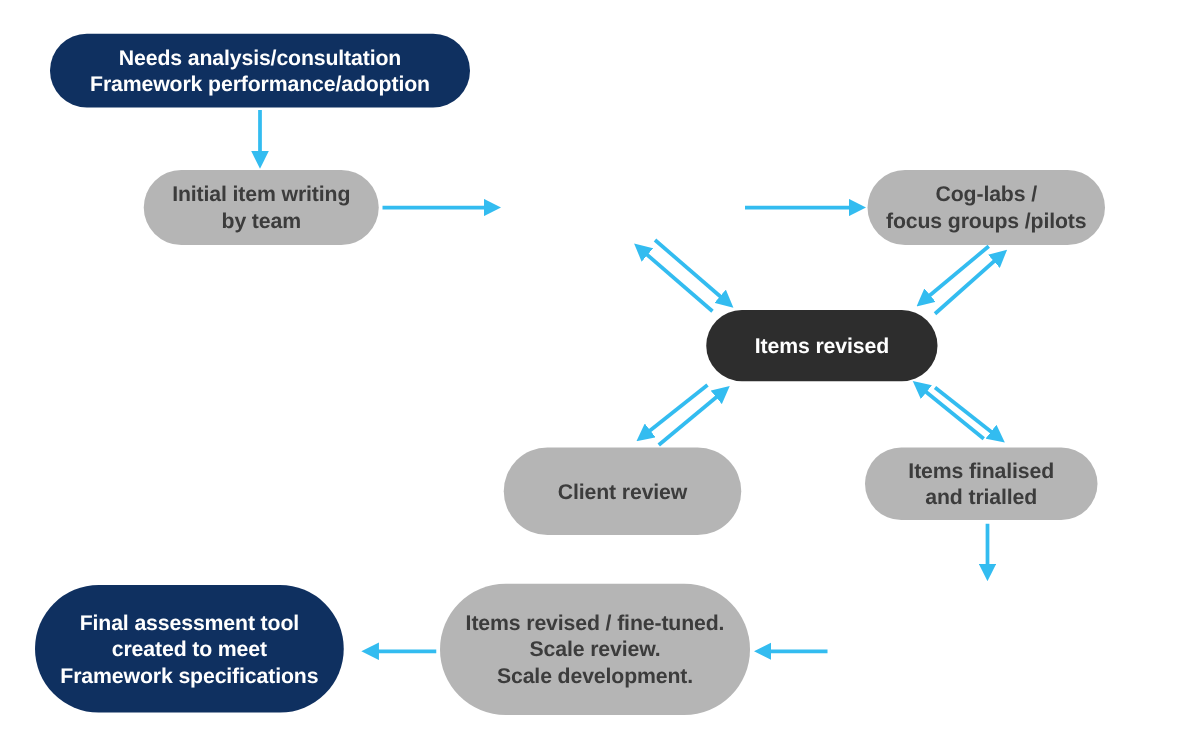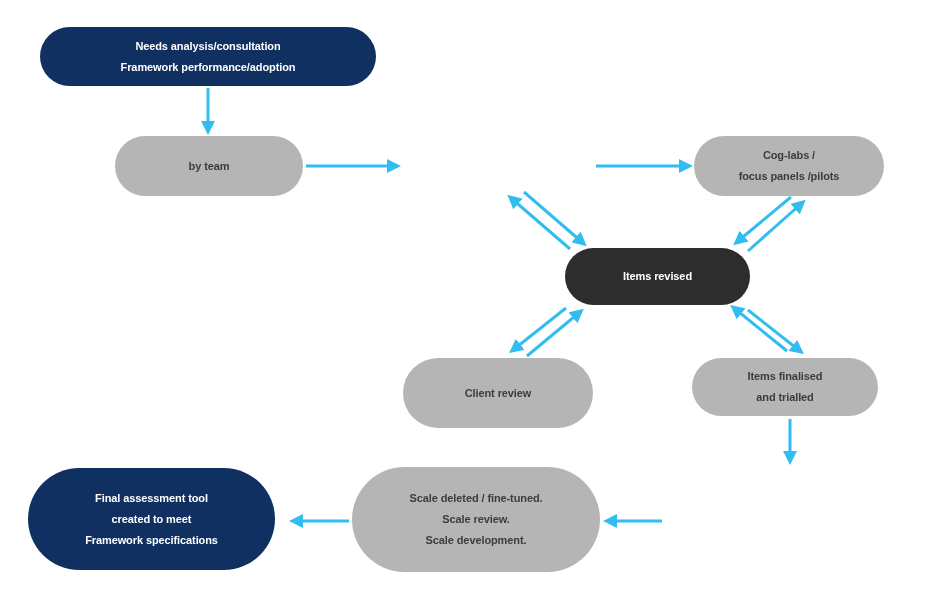--- a/index.html
+++ b/index.html
@@ -13,21 +13,21 @@
     font-family:"Liberation Sans","DejaVu Sans",sans-serif;
     position:relative;overflow:hidden;
   }
   .canvas{position:absolute;inset:0;width:950px;height:600px;}
   svg.arrow-layer{position:absolute;inset:0;width:950px;height:600px;pointer-events:none;}
   .arrow{stroke:var(--arrow);stroke-width:3;}
   #ah path{fill:var(--arrow);}
   .node{
     position:absolute;display:flex;flex-direction:column;
     align-items:center;justify-content:center;text-align:center;
-    border-radius:999px;font-size:11px;font-weight:600;
+    border-radius:999px;font-size:17px;font-weight:600;
     line-height:21px;letter-spacing:-0.1px;padding:4px 14px;
   }
   .node.navy{background:var(--navy);color:var(--text-light);}
   .node.charcoal{background:var(--charcoal);color:var(--text-light);}
   .node.gray{background:var(--gray);color:var(--text-dark);}
   .node .line{white-space:nowrap;}
 </style>
 </head>
 <body>
 
@@ -54,45 +54,46 @@
       <line x1="662" y1="521" x2="608" y2="521" class="arrow" marker-end="url(#ah)"></line>
       <line x1="349" y1="521" x2="294" y2="521" class="arrow" marker-end="url(#ah)"></line>
     </svg>
 
   <div class="node navy" style="left:40px;top:27px;width:336px;height:59px">
     <div class="line">Needs analysis/consultation</div>
     <div class="line">Framework performance/adoption</div>
   </div>
 
   <div class="node gray" style="left:115px;top:136px;width:188px;height:60px">
+    <div class="line">Initial item writing</div>
     <div class="line">by team</div>
   </div>
 
 
   <div class="node gray" style="left:694px;top:136px;width:190px;height:60px">
     <div class="line">Cog-labs /</div>
-    <div class="line">focus panels /pilots</div>
+    <div class="line">focus groups /pilots</div>
   </div>
 
   <div class="node charcoal" style="left:565px;top:248px;width:185px;height:57px">
     <div class="line">Items revised</div>
   </div>
 
   <div class="node gray" style="left:403px;top:358px;width:190px;height:70px">
     <div class="line">Client review</div>
   </div>
 
   <div class="node gray" style="left:692px;top:358px;width:186px;height:58px">
     <div class="line">Items finalised</div>
     <div class="line">and trialled</div>
   </div>
 
 
   <div class="node gray" style="left:352px;top:467px;width:248px;height:105px">
-    <div class="line">Scale deleted / fine-tuned.</div>
+    <div class="line">Items revised / fine-tuned.</div>
     <div class="line">Scale review.</div>
     <div class="line">Scale development.</div>
   </div>
 
   <div class="node navy" style="left:28px;top:468px;width:247px;height:102px">
     <div class="line">Final assessment tool</div>
     <div class="line">created to meet</div>
     <div class="line">Framework specifications</div>
   </div>
 

